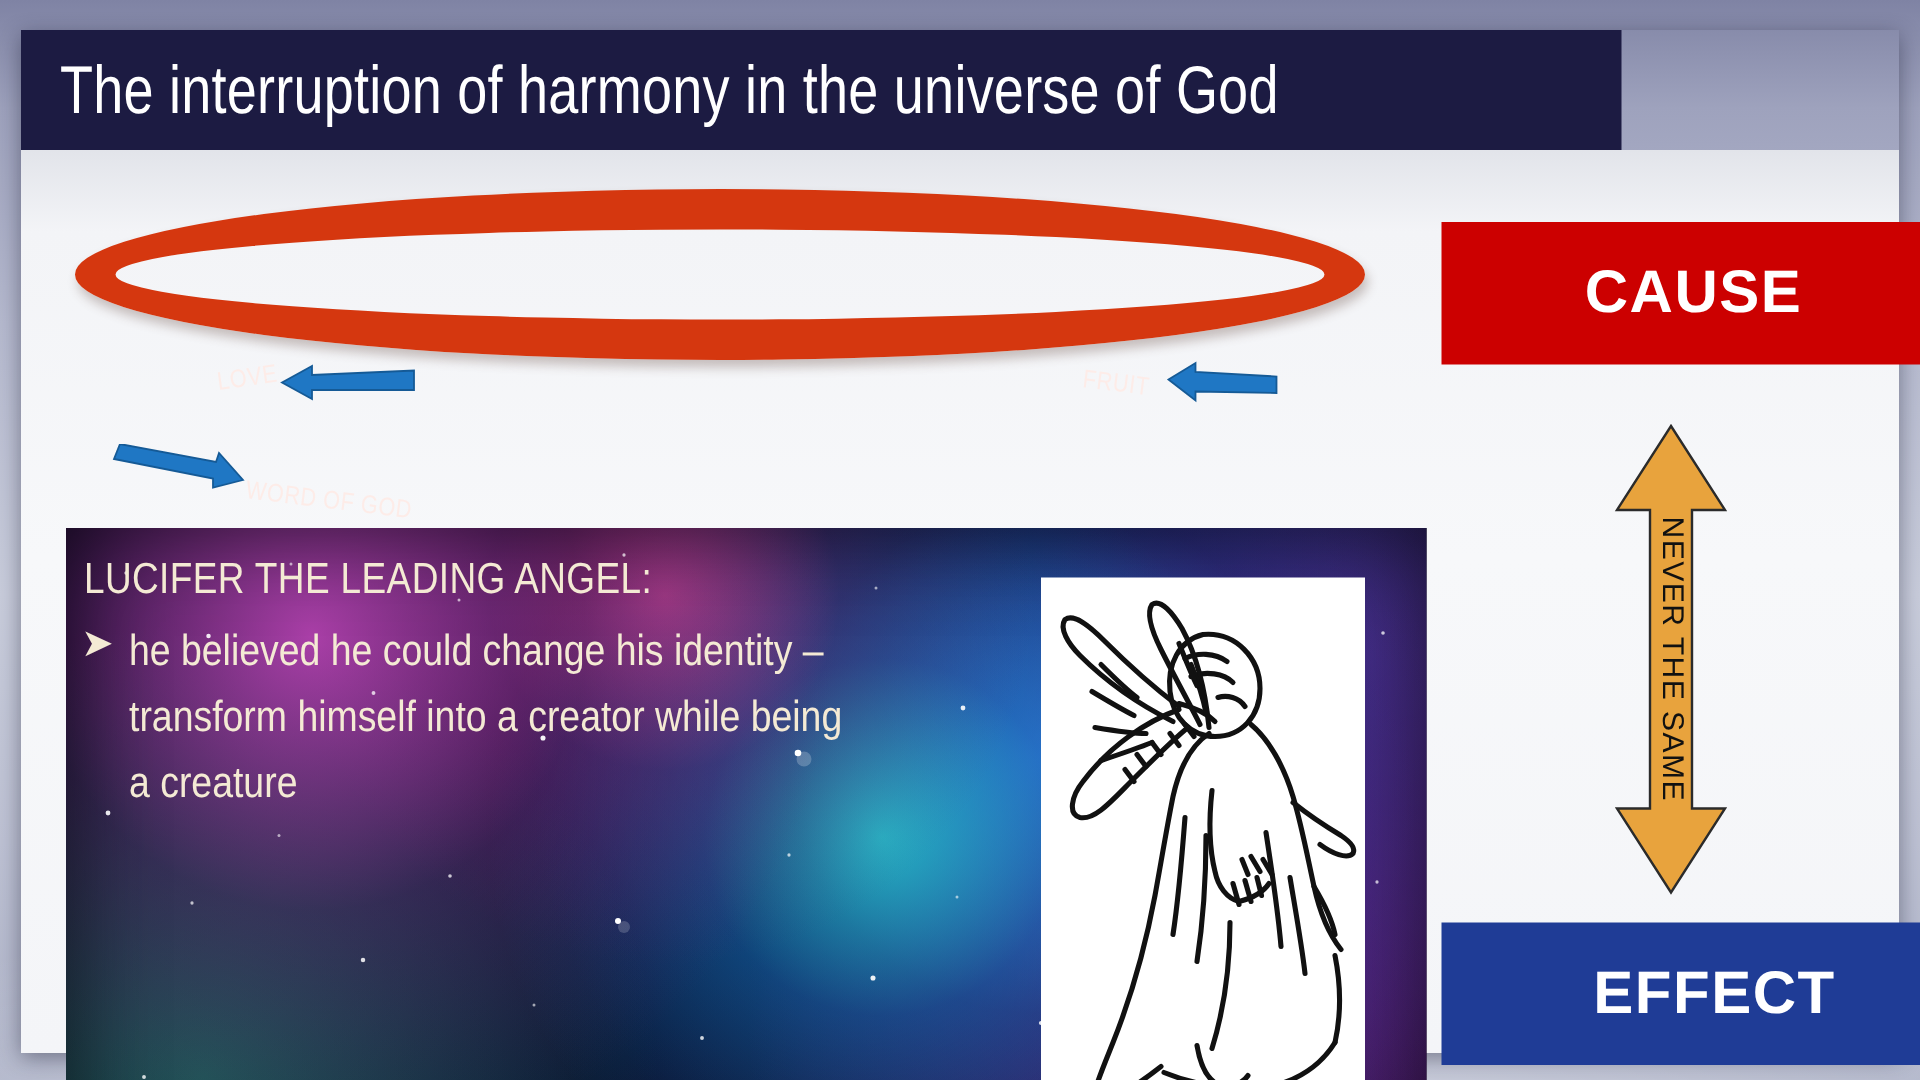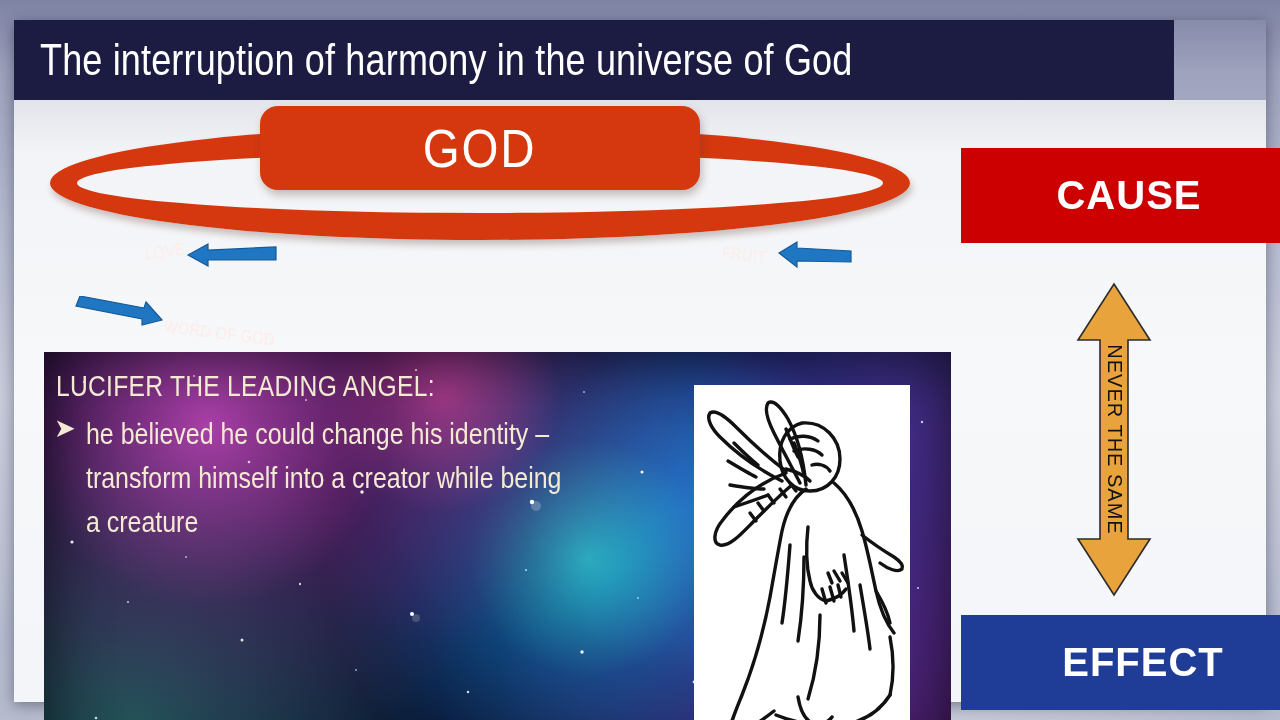--- a/index.html
+++ b/index.html
@@ -15,21 +15,21 @@
     background:
       radial-gradient(120% 60% at 50% 110%, rgba(255,255,255,.55) 0%, rgba(255,255,255,0) 55%),
       linear-gradient(180deg,#7f83a4 0%,#9ea2bd 10%,#b6bacf 30%,#c9cddc 55%,#bec2d4 78%,#aeb3c8 100%);
   }
 
   
   #slide{position:absolute;left:14px;top:20px;width:1252px;height:682px;
          box-shadow:0 3px 14px rgba(20,22,45,.45);}
 
   
-  #title-bar{position:absolute;left:0;top:0;width:1160px;height:80px;background:#1c1b42;}
+  #title-bar{position:absolute;left:0;top:0;width:1067px;height:80px;background:#1c1b42;}
   #slide-title{position:absolute;left:26px;top:14px;
     font-size:45px;line-height:52px;color:#ffffff;white-space:nowrap;
     font-family:"Liberation Sans", sans-serif;font-weight:400;
     transform:scaleX(.80);transform-origin:left center;letter-spacing:.2px;}
 
   
   #slide-body{position:absolute;left:0;top:80px;width:1252px;height:602px;
     background:linear-gradient(180deg,#e2e4ea 0%,#f3f4f7 9%,#f7f8fa 45%,#f4f5f8 100%);}
 
   
@@ -104,23 +104,20 @@
   <div id="title-bar">
     <div id="slide-title">The interruption of harmony in the universe of God</div>
   </div>
 
   <div id="slide-body">
 
     <div id="god-ring-area">
 
       <div class="ring-oval"></div>
 
-      <div id="god-box">
-        <span id="god-label">GOD</span>
-      </div>
 
       <svg class="blue-arrow" style="left:170px;top:140px;" width="96" height="30" viewBox="0 0 96 30">
         <path d="M4 15 L24 4 L24 10 L92 7 L92 20 L24 20 L24 26 Z" fill="#1f77c4" stroke="#155a96" stroke-width="1.2"></path>
       </svg>
 
       <svg class="blue-arrow" style="left:761px;top:139px;" width="80" height="30" viewBox="0 0 80 30">
         <path d="M4 14 L22 3 L22 9 L76 12 L76 23 L22 22 L22 28 Z" fill="#1f77c4" stroke="#155a96" stroke-width="1.2"></path>
       </svg>
 
       <svg class="blue-arrow" style="left:58px;top:196px;" width="94" height="32" viewBox="0 0 94 32">

